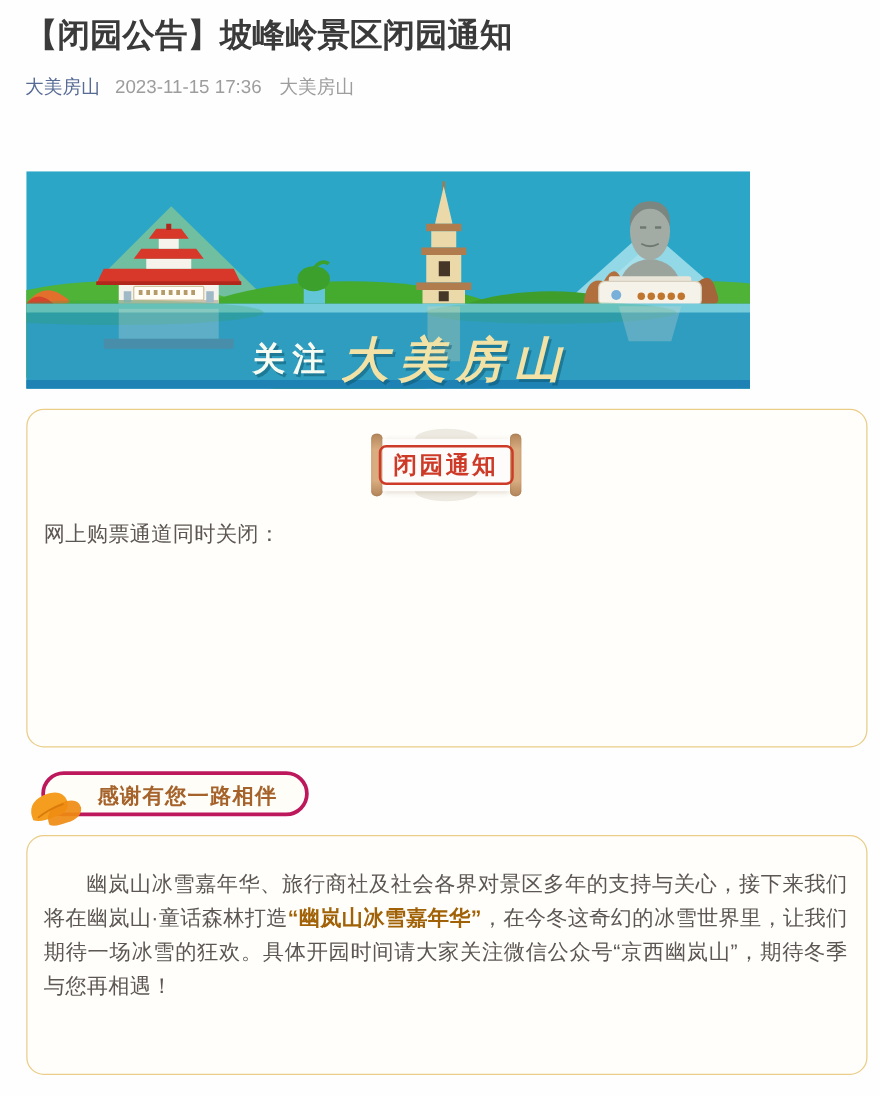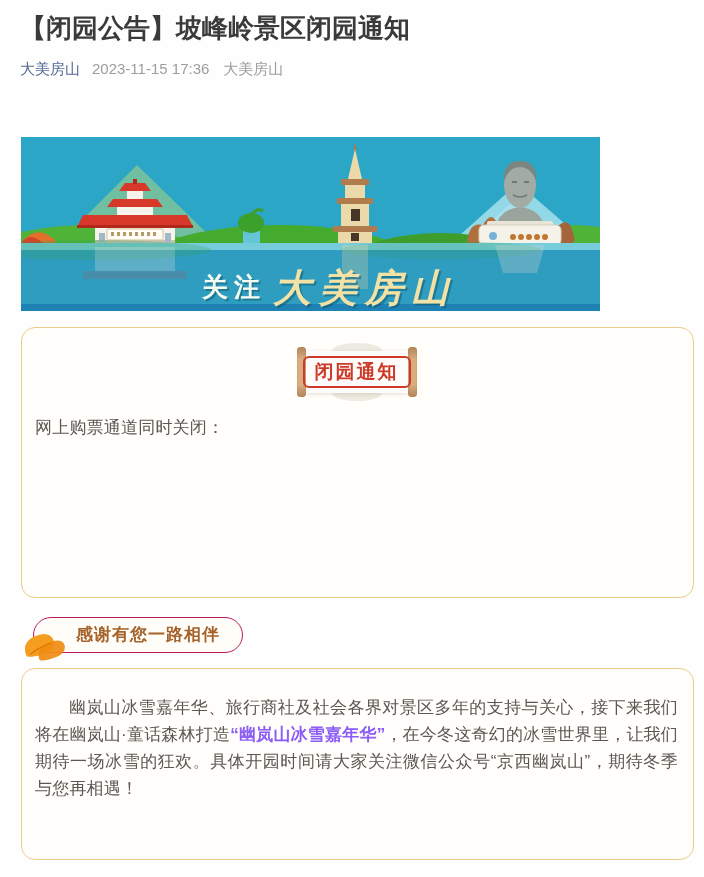--- a/index.html
+++ b/index.html
@@ -20,40 +20,40 @@
 
   .card { position:absolute; left:21px; width:673px; box-sizing:border-box;
           border:1px solid #eacd87; border-radius:14px; background:#fffefb;
           padding:0 15px 0 13px; }
   .card.notice { top:327px; height:271px; }
   .card.thanks { top:668px; height:192px; padding-top:25px; }
 
   .para, .greeting { margin:0; font-size:17px; line-height:27px; color:#5c5753;
                      text-align:justify; letter-spacing:0.2px; }
   .indent { text-indent:2em; }
-  .hl { font-weight:700; color:#8b5cf6; }
+  .hl { font-weight:700; color:#a16207; }
 
   
   .scroll { position:relative; width:120px; height:58px; margin:15px auto 13px; }
   .curl { position:absolute; left:50%; transform:translateX(-50%); width:50px; height:16px;
           background:#edeae2; border-radius:50%; }
   .curl.top { top:0; } .curl.bottom { bottom:0; }
   .roller { position:absolute; top:4px; width:9px; height:50px; border-radius:4px;
             background:linear-gradient(180deg,#b2855a,#d9ad80 25%,#d9ad80 75%,#b2855a);
             box-shadow:inset 0 0 1px #97693f; }
   .roller.left { left:0; } .roller.right { right:0; }
   .paper { position:absolute; left:9px; right:9px; top:8px; bottom:8px; background:#fdfcfa;
            box-shadow:0 1px 4px rgba(120,90,40,.20); display:flex; align-items:center; justify-content:center; }
   .scroll-label { border:2px solid #cd3a28; color:#cd3a28; font-weight:700; font-size:19px;
                   padding:1px 10px; border-radius:6px; letter-spacing:2px; white-space:nowrap; }
 
   
   .thanks-header { position:absolute; left:33px; top:617px; }
   .pill { display:inline-block; height:36px; line-height:34px; box-sizing:border-box;
-          border:1px solid #be185d; border-radius:18px; padding:0 22px 0 42px;
+          border:3px solid #be185d; border-radius:18px; padding:0 22px 0 42px;
           color:#a5622a; font-weight:700; font-size:17px; letter-spacing:1px; background:#fffdf8; }
   .leaf { position:absolute; left:-12px; top:9px; width:56px; height:38px; }
 </style>
 </head>
 <body>
 
 <div class="page">
 
   <h1 class="title">【闭园公告】坡峰岭景区闭园通知</h1>
 

